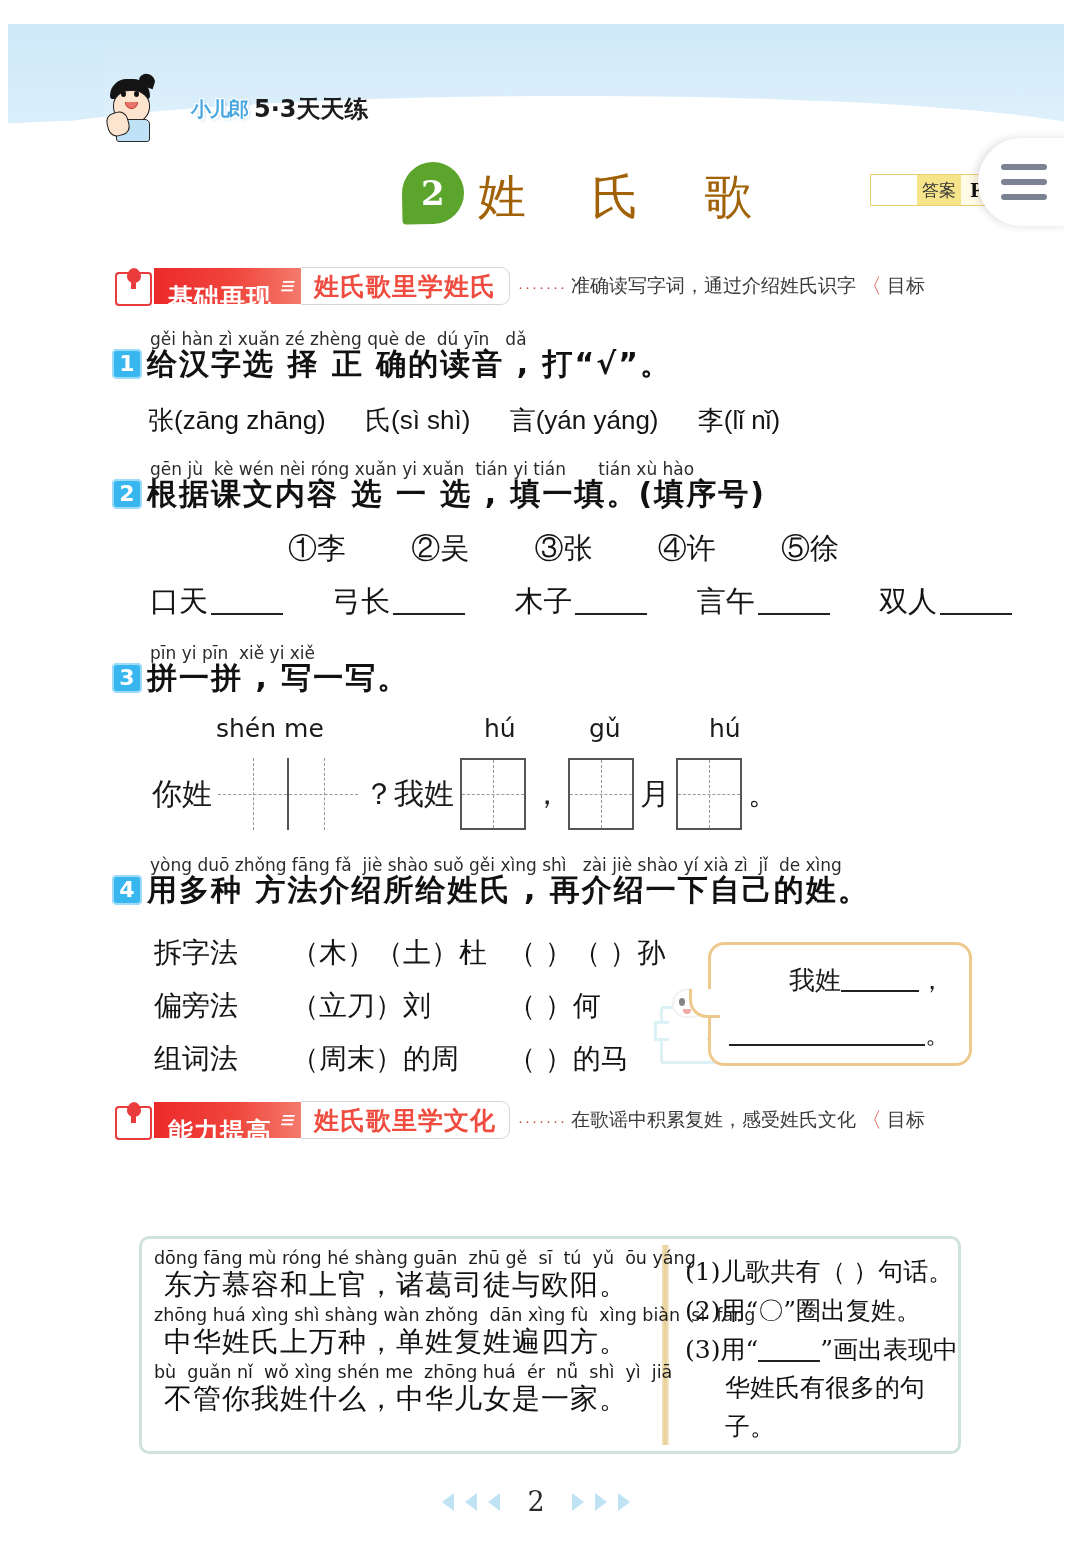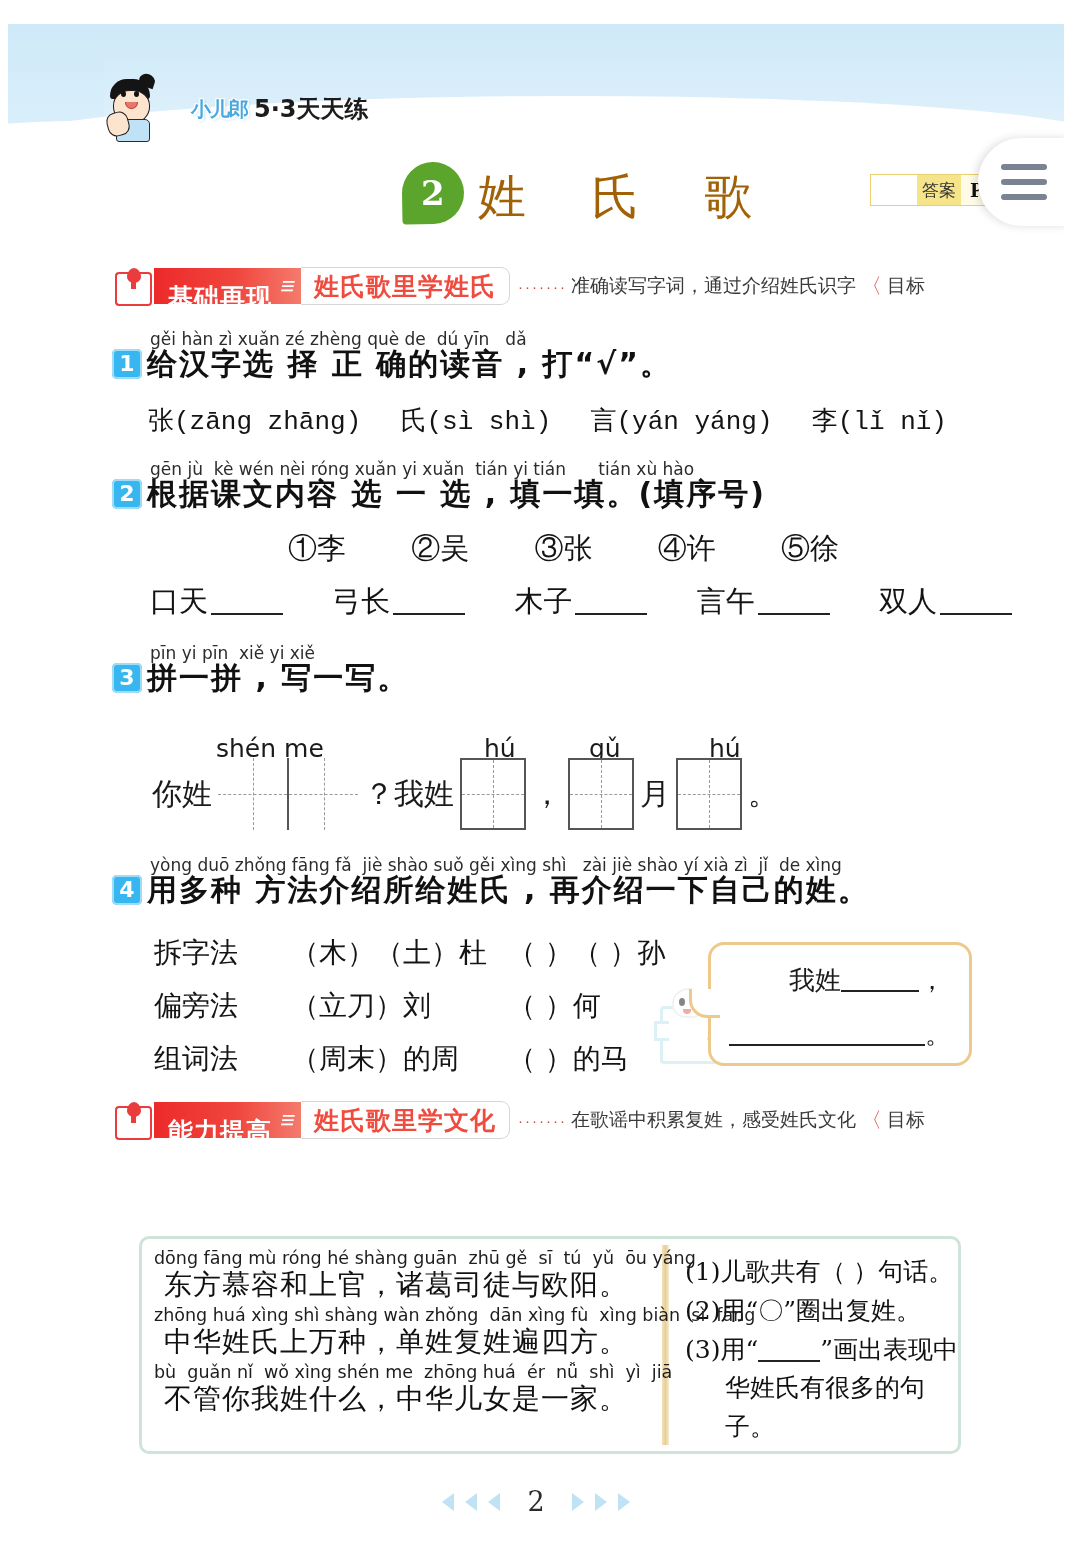--- a/index.html
+++ b/index.html
@@ -104,21 +104,21 @@
     box-shadow:inset 0 0 0 2px #9fdcf7;flex:none;}
   .ex-txt{font-size:30px;font-weight:bold;color:#111;font-family:"DejaVu Sans",sans-serif;
     letter-spacing:2px;line-height:1;}
 
   
   .hand{font-family:"DejaVu Serif",serif;color:#141414;}
 
   
   .q1row{position:absolute;left:140px;top:378px;font-size:29px;letter-spacing:0px;}
   .q1row span{margin-right:30px;white-space:nowrap;}
-  .py{font-family:Liberation Mono, monospace;font-size:26px;}
+  .py{font-family:Liberation Sans, sans-serif;font-size:26px;}
 
   
   .q2opts{position:absolute;left:280px;top:505px;font-size:29px;}
   .q2opts span{margin-right:56px;}
   .q2blanks{position:absolute;left:142px;top:558px;font-size:29px;}
   .q2blanks span{margin-right:40px;white-space:nowrap;}
   .ul{display:inline-block;width:72px;border-bottom:2.5px solid #222;height:26px;
     vertical-align:-4px;margin-left:3px;}
 
   
@@ -131,21 +131,21 @@
   .grid:after{content:"";position:absolute;top:50%;left:0;right:0;height:0;
     border-top:1.5px dashed #9a9a9a;}
   .grid2{width:140px;height:72px;display:flex;}
   .grid2 .half{flex:1;position:relative;}
   .grid2 .half + .half{border-left:2px solid #555;}
   .grid2 .half:before{content:"";position:absolute;left:50%;top:0;bottom:0;
     border-left:1.5px dashed #9a9a9a;}
   .grid2 .half:after{content:"";position:absolute;top:50%;left:0;right:0;
     border-top:1.5px dashed #9a9a9a;}
   .grid1{width:66px;height:72px;}
-  .pyl{position:absolute;font-family:"DejaVu Sans",sans-serif;font-size:25px;top:0;margin-top:20px;}
+  .pyl{position:absolute;font-family:"DejaVu Sans",sans-serif;font-size:25px;top:0;}
 
   
   .q4tab{position:absolute;left:146px;top:902px;font-size:28px;line-height:53px;}
   .q4tab .m{font-family:"DejaVu Serif",serif;}
   .q4tab .c1{display:inline-block;width:128px;}
   .q4tab .c2{display:inline-block;width:208px;}
   .speech{position:absolute;left:700px;top:918px;width:258px;height:118px;
     border:3px solid #eec98c;border-radius:16px;background:#fff;}
   .speech .tail{position:absolute;left:-22px;top:44px;width:28px;height:26px;
     border-left:3px solid #eec98c;border-bottom:3px solid #eec98c;border-radius:0 0 0 18px;

